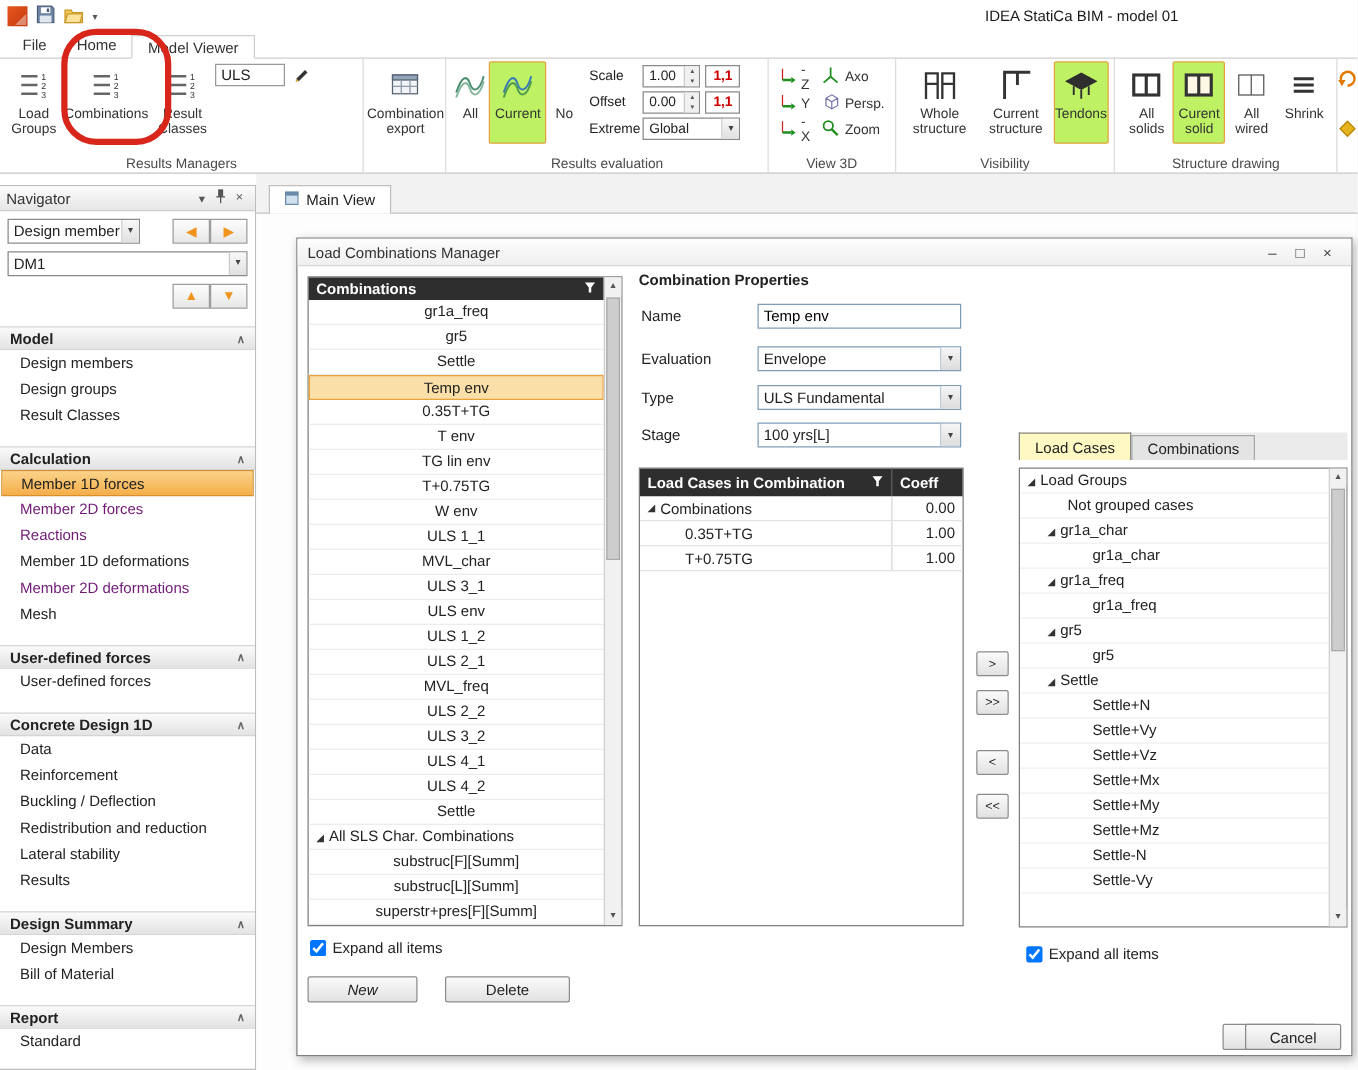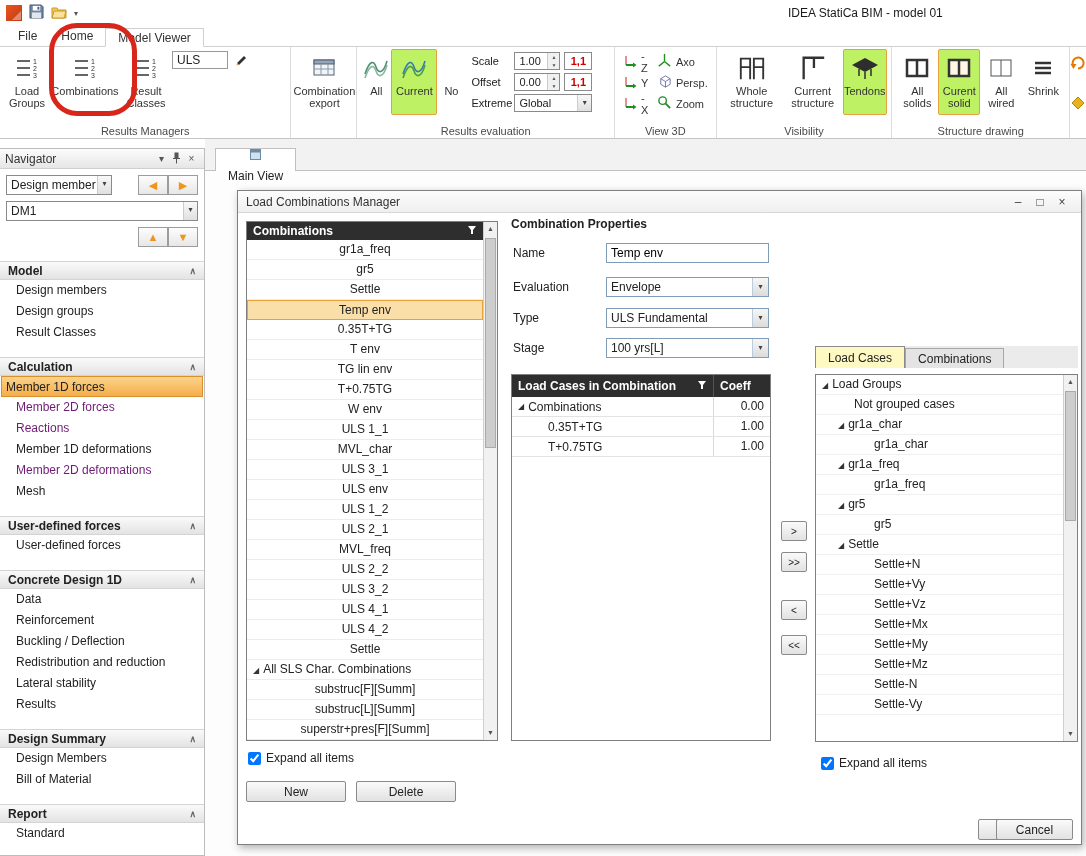--- a/index.html
+++ b/index.html
@@ -68,26 +68,26 @@
   .nav-combo2 { flex:1; }
   .arrow-btn { width:30px; height:20px; background:linear-gradient(#fdfdfd,#e7e7e7); border:1px solid #9c9c9c;
                color:#f0941e; font-size:11px; display:flex; align-items:center; justify-content:center; }
   .nav-sec { margin-top:14px; }
   .nav-sec-h { height:19px; background:linear-gradient(#fafafa,#e3e3e3); border-top:1px solid #d4d4d4; border-bottom:1px solid #d4d4d4;
                display:flex; align-items:center; padding:0 8px; font-weight:bold; color:#222; }
   .nav-sec-h .sp { flex:1; }
   .nav-sec-h .chev { font-size:9px; color:#666; }
   .nav-item { height:21px; line-height:21px; padding-left:16px; color:#222; }
   .nav-item.disabled { color:#701a75; }
-  .nav-item.active { background:linear-gradient(#fbd38a,#f5ae4a); border:1px solid #d98f2b; margin:0 1px; padding-left:4px; }
+  .nav-item.active { background:linear-gradient(#fbd38a,#f5ae4a); border:1px solid #d98f2b; margin:0 1px; padding-left:15px; }
 
   
   .main-bg { position:absolute; left:205px; top:139px; width:881px; height:717px; background:#f2f2f2; }
   .doc-tab { position:absolute; left:10px; top:9px; height:23px; background:#fff; border:1px solid #c0c0c0; border-bottom:none;
-             display:flex; align-items:center; gap:6px; padding:0 12px; z-index:2;flex-direction:column; }
+             display:flex; align-items:center; gap:6px; padding:0 12px; z-index:2; }
   .main-content { position:absolute; left:0; top:31px; right:0; bottom:0; background:#fdfdfd; border-top:1px solid #c0c0c0; }
   .dot { position:absolute; left:310px; top:44px; width:7px; height:7px; background:#f2d800; }
 
   
   .dialog { position:absolute; left:237px; top:190px; width:845px; height:655px; background:#fff;
             border:1px solid #7f7f7f; box-shadow:2px 3px 8px rgba(0,0,0,.3); z-index:10; }
   .dlg-title { height:22px; background:linear-gradient(#fdfdfd,#efefef); border-bottom:1px solid #d8d8d8;
                display:flex; align-items:center; padding:0 8px; color:#333; }
   .dlg-title .sp { flex:1; }
   .wbtn { width:22px; text-align:center; color:#444; font-size:12px; }
@@ -142,21 +142,21 @@
   .tree-h { height:22px; }
   .tree-h .sp { flex:1; }
   .trow { height:20px; line-height:19px; border-bottom:1px solid #f0f0f0; white-space:nowrap; }
   .trow.g1 { padding-left:6px; }
   .trow.g2 { padding-left:22px; }
   .trow.c2 { padding-left:38px; }
   .trow.c3 { padding-left:58px; }
 
   .ok-btn { position:absolute; left:696px; top:628px; width:75px;margin-left:44px; }
   .cancel-btn { position:absolute; left:758px; top:628px; width:77px; }
-  .new-btn { position:absolute; left:8px; top:590px; width:100px; }
+  .new-btn { position:absolute; left:8px; top:590px; width:88px;font-style:italic; }
   .del-btn { position:absolute; left:118px; top:590px; width:100px; }
 </style>
 </head>
 <body>
 
 <div id="app">
 
   <div class="titlebar">
     <div class="qat">
       <span class="appicon"></span>

